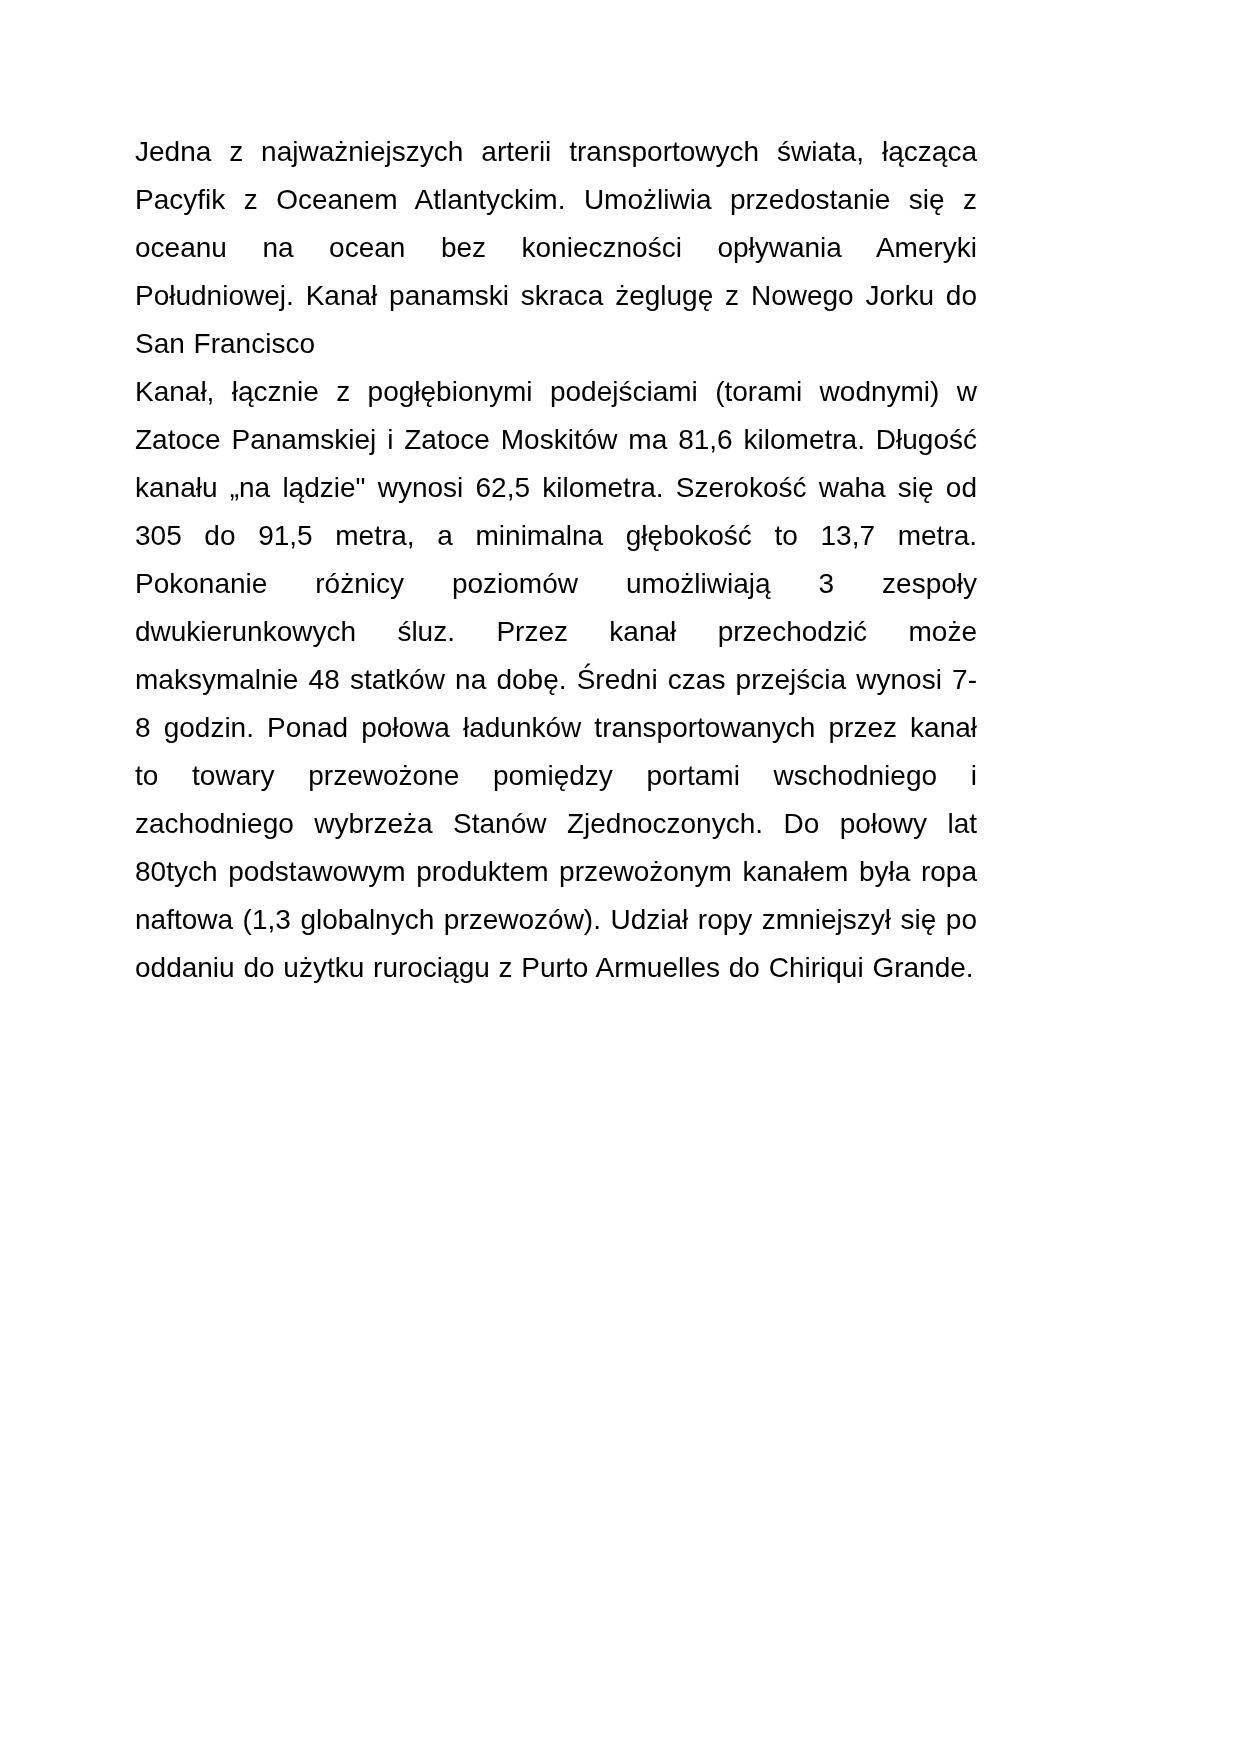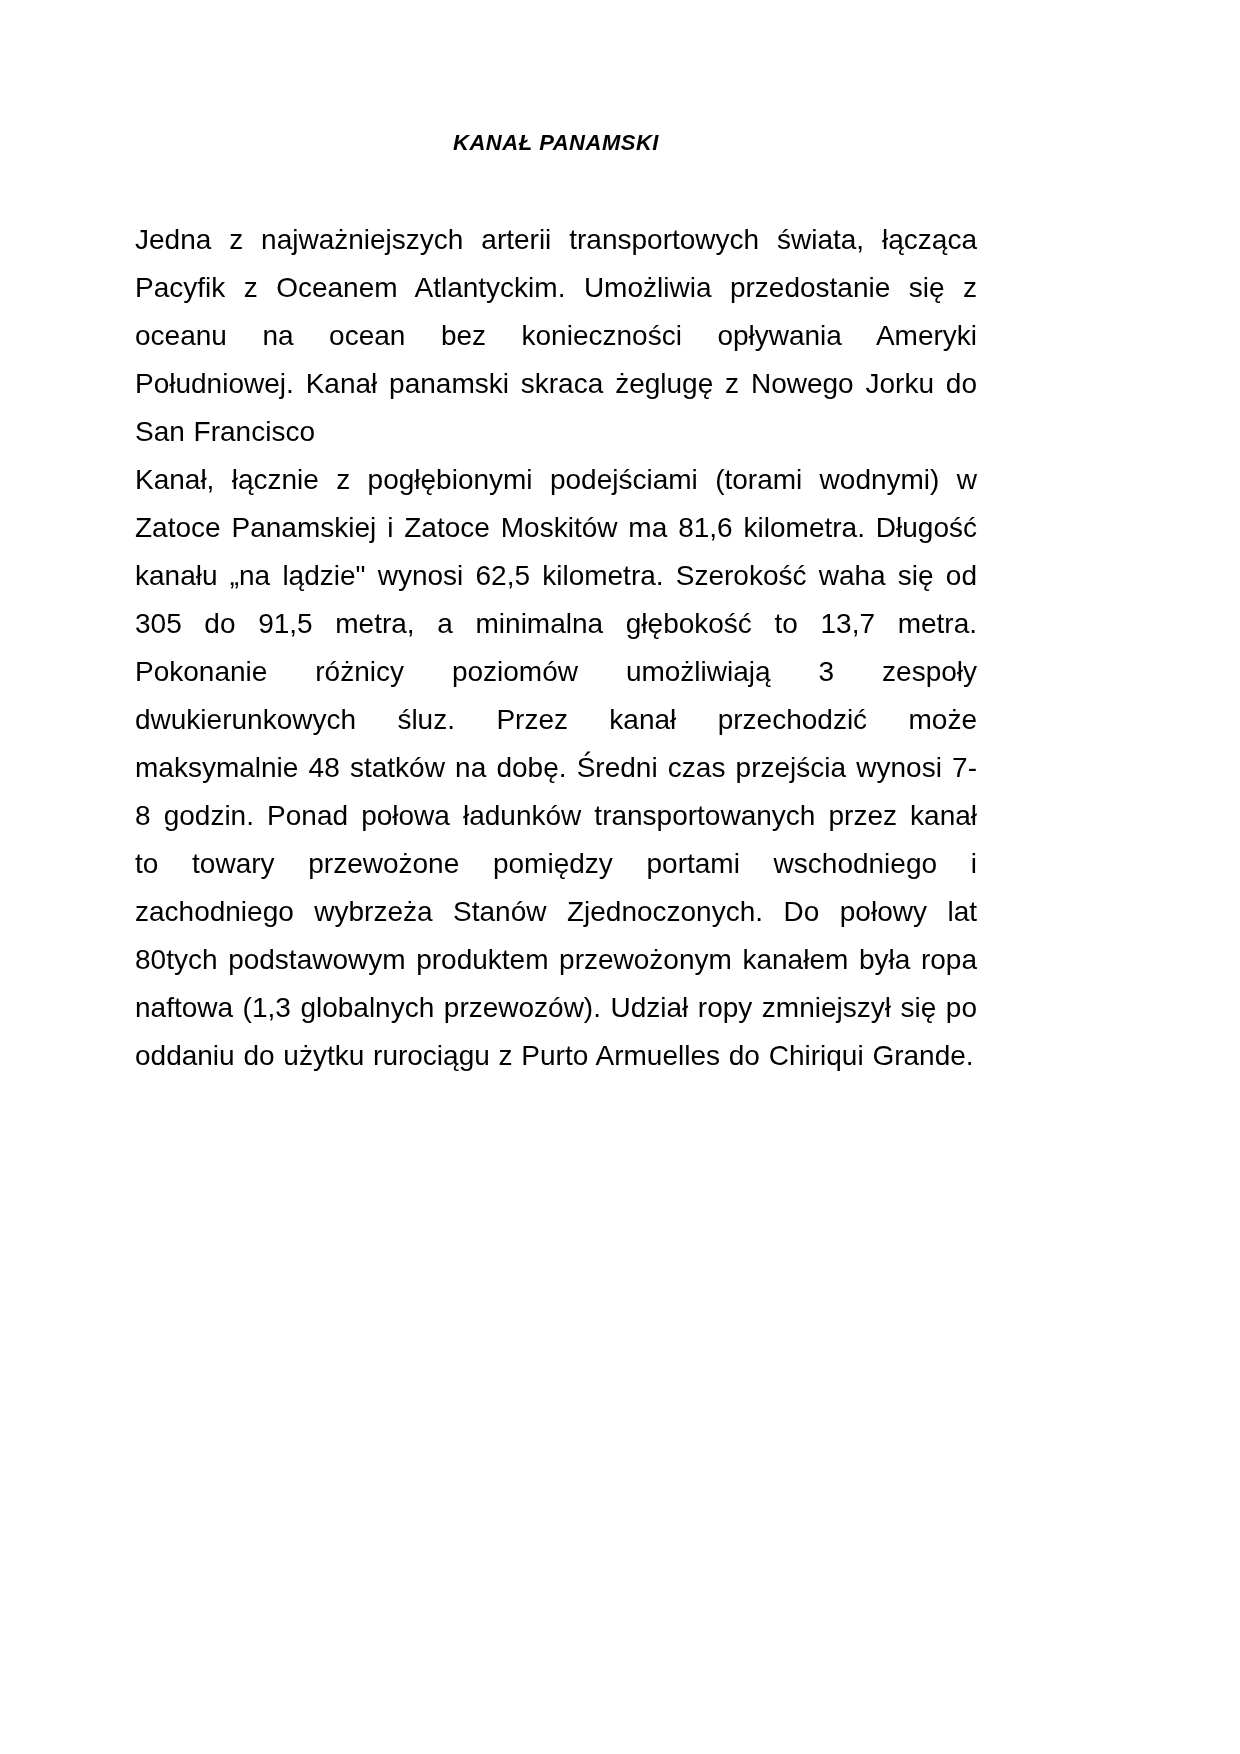--- a/index.html
+++ b/index.html
@@ -42,20 +42,19 @@
       line-height: 48px;
       text-align: justify;
       word-spacing: 1px;
     }
   </style>
 </head>
 <body>
 
 <div class="page">
   <div class="content">
-    <h1 class="doc-title">KANAŁ PANAMSKI</h1>
 
     <p class="para">Jedna z najważniejszych arterii transportowych świata, łącząca Pacyfik z Oceanem Atlantyckim. Umożliwia przedostanie się z oceanu na ocean bez konieczności opływania Ameryki Południowej. Kanał panamski skraca żeglugę z Nowego Jorku do San Francisco</p>
 
 
     <p class="para">Kanał, łącznie z pogłębionymi podejściami (torami wodnymi) w Zatoce Panamskiej i Zatoce Moskitów ma 81,6 kilometra. Długość kanału „na lądzie" wynosi 62,5 kilometra. Szerokość waha się od 305 do 91,5 metra, a minimalna głębokość to 13,7 metra. Pokonanie różnicy poziomów umożliwiają 3 zespoły dwukierunkowych śluz. Przez kanał przechodzić może maksymalnie 48 statków na dobę. Średni czas przejścia wynosi 7-8 godzin. Ponad połowa ładunków transportowanych przez kanał to towary przewożone pomiędzy portami wschodniego i zachodniego wybrzeża Stanów Zjednoczonych. Do połowy lat 80tych podstawowym produktem przewożonym kanałem była ropa naftowa (1,3 globalnych przewozów). Udział ropy zmniejszył się po oddaniu do użytku rurociągu z Purto Armuelles do Chiriqui Grande.</p>
   </div>
 </div>
 
 </body></html>

